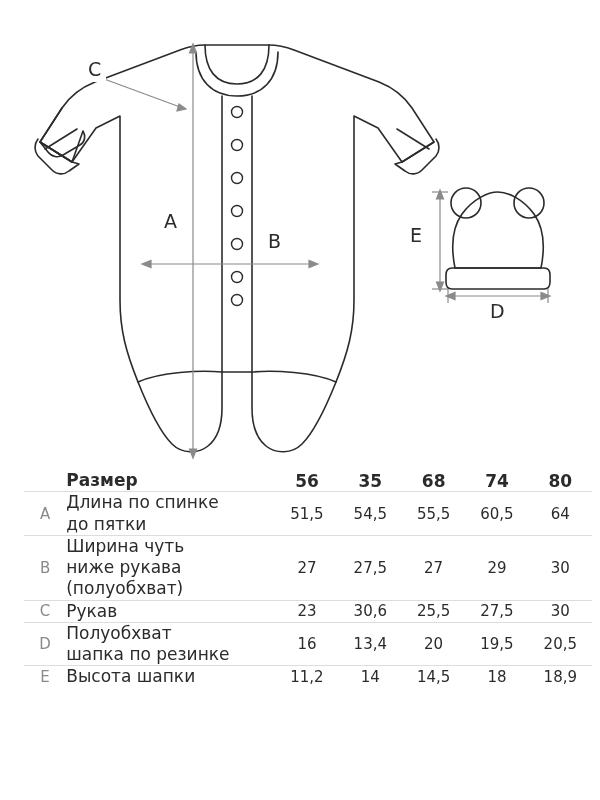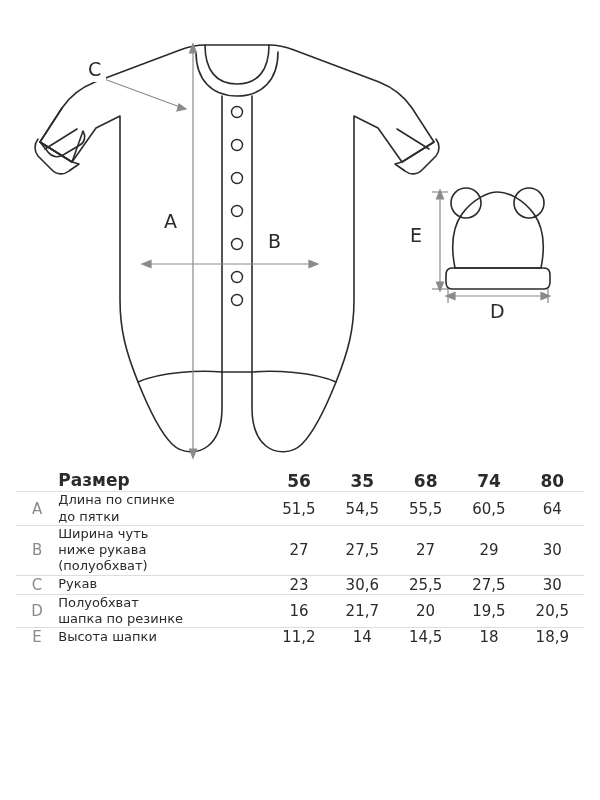--- a/index.html
+++ b/index.html
@@ -30,21 +30,21 @@
     display: block;
   }
   .letter {
     font-family: "DejaVu Sans", sans-serif;
     font-size: 19px;
     fill: #2b2b2b;
   }
   
   .table-wrap {
     position: absolute;
-    left: 0;
+    left: 8px;
     top: 470px;
     width: 484px;
   }
   table.size-table {
     border-collapse: collapse;
     width: 568px;
     margin-left: 16px;
     table-layout: fixed;
   }
   table.size-table td, table.size-table th {
@@ -58,21 +58,21 @@
   .col-letter {
     width: 42px;
     text-align: center;
     color: #8a8a8a;
     font-size: 15px;
     font-weight: normal;
   }
   .col-name {
     width: 208px;
     text-align: left;
-    font-size: 13px;
+    font-size: 17px;
     padding-right: 8px;
     line-height: 1.25;
   }
   .col-val {
     width: 63px;
     text-align: center;
     font-size: 15px;
   }
   .head-row td, .head-row th {
     font-size: 17px;
@@ -258,21 +258,21 @@
           <td class="col-val">25,5</td>
           <td class="col-val">27,5</td>
           <td class="col-val">30</td>
         </tr>
 
         <tr class="data-row">
           <td class="col-letter">D</td>
           <td class="col-name multiline">Полуобхват
 шапка по резинке</td>
           <td class="col-val">16</td>
-          <td class="col-val">21,7</td>
+          <td class="col-val">13,4</td>
           <td class="col-val">20</td>
           <td class="col-val">19,5</td>
           <td class="col-val">20,5</td>
         </tr>
 
         <tr class="data-row">
           <td class="col-letter">E</td>
           <td class="col-name multiline">Высота шапки</td>
           <td class="col-val">11,2</td>
           <td class="col-val">14</td>

